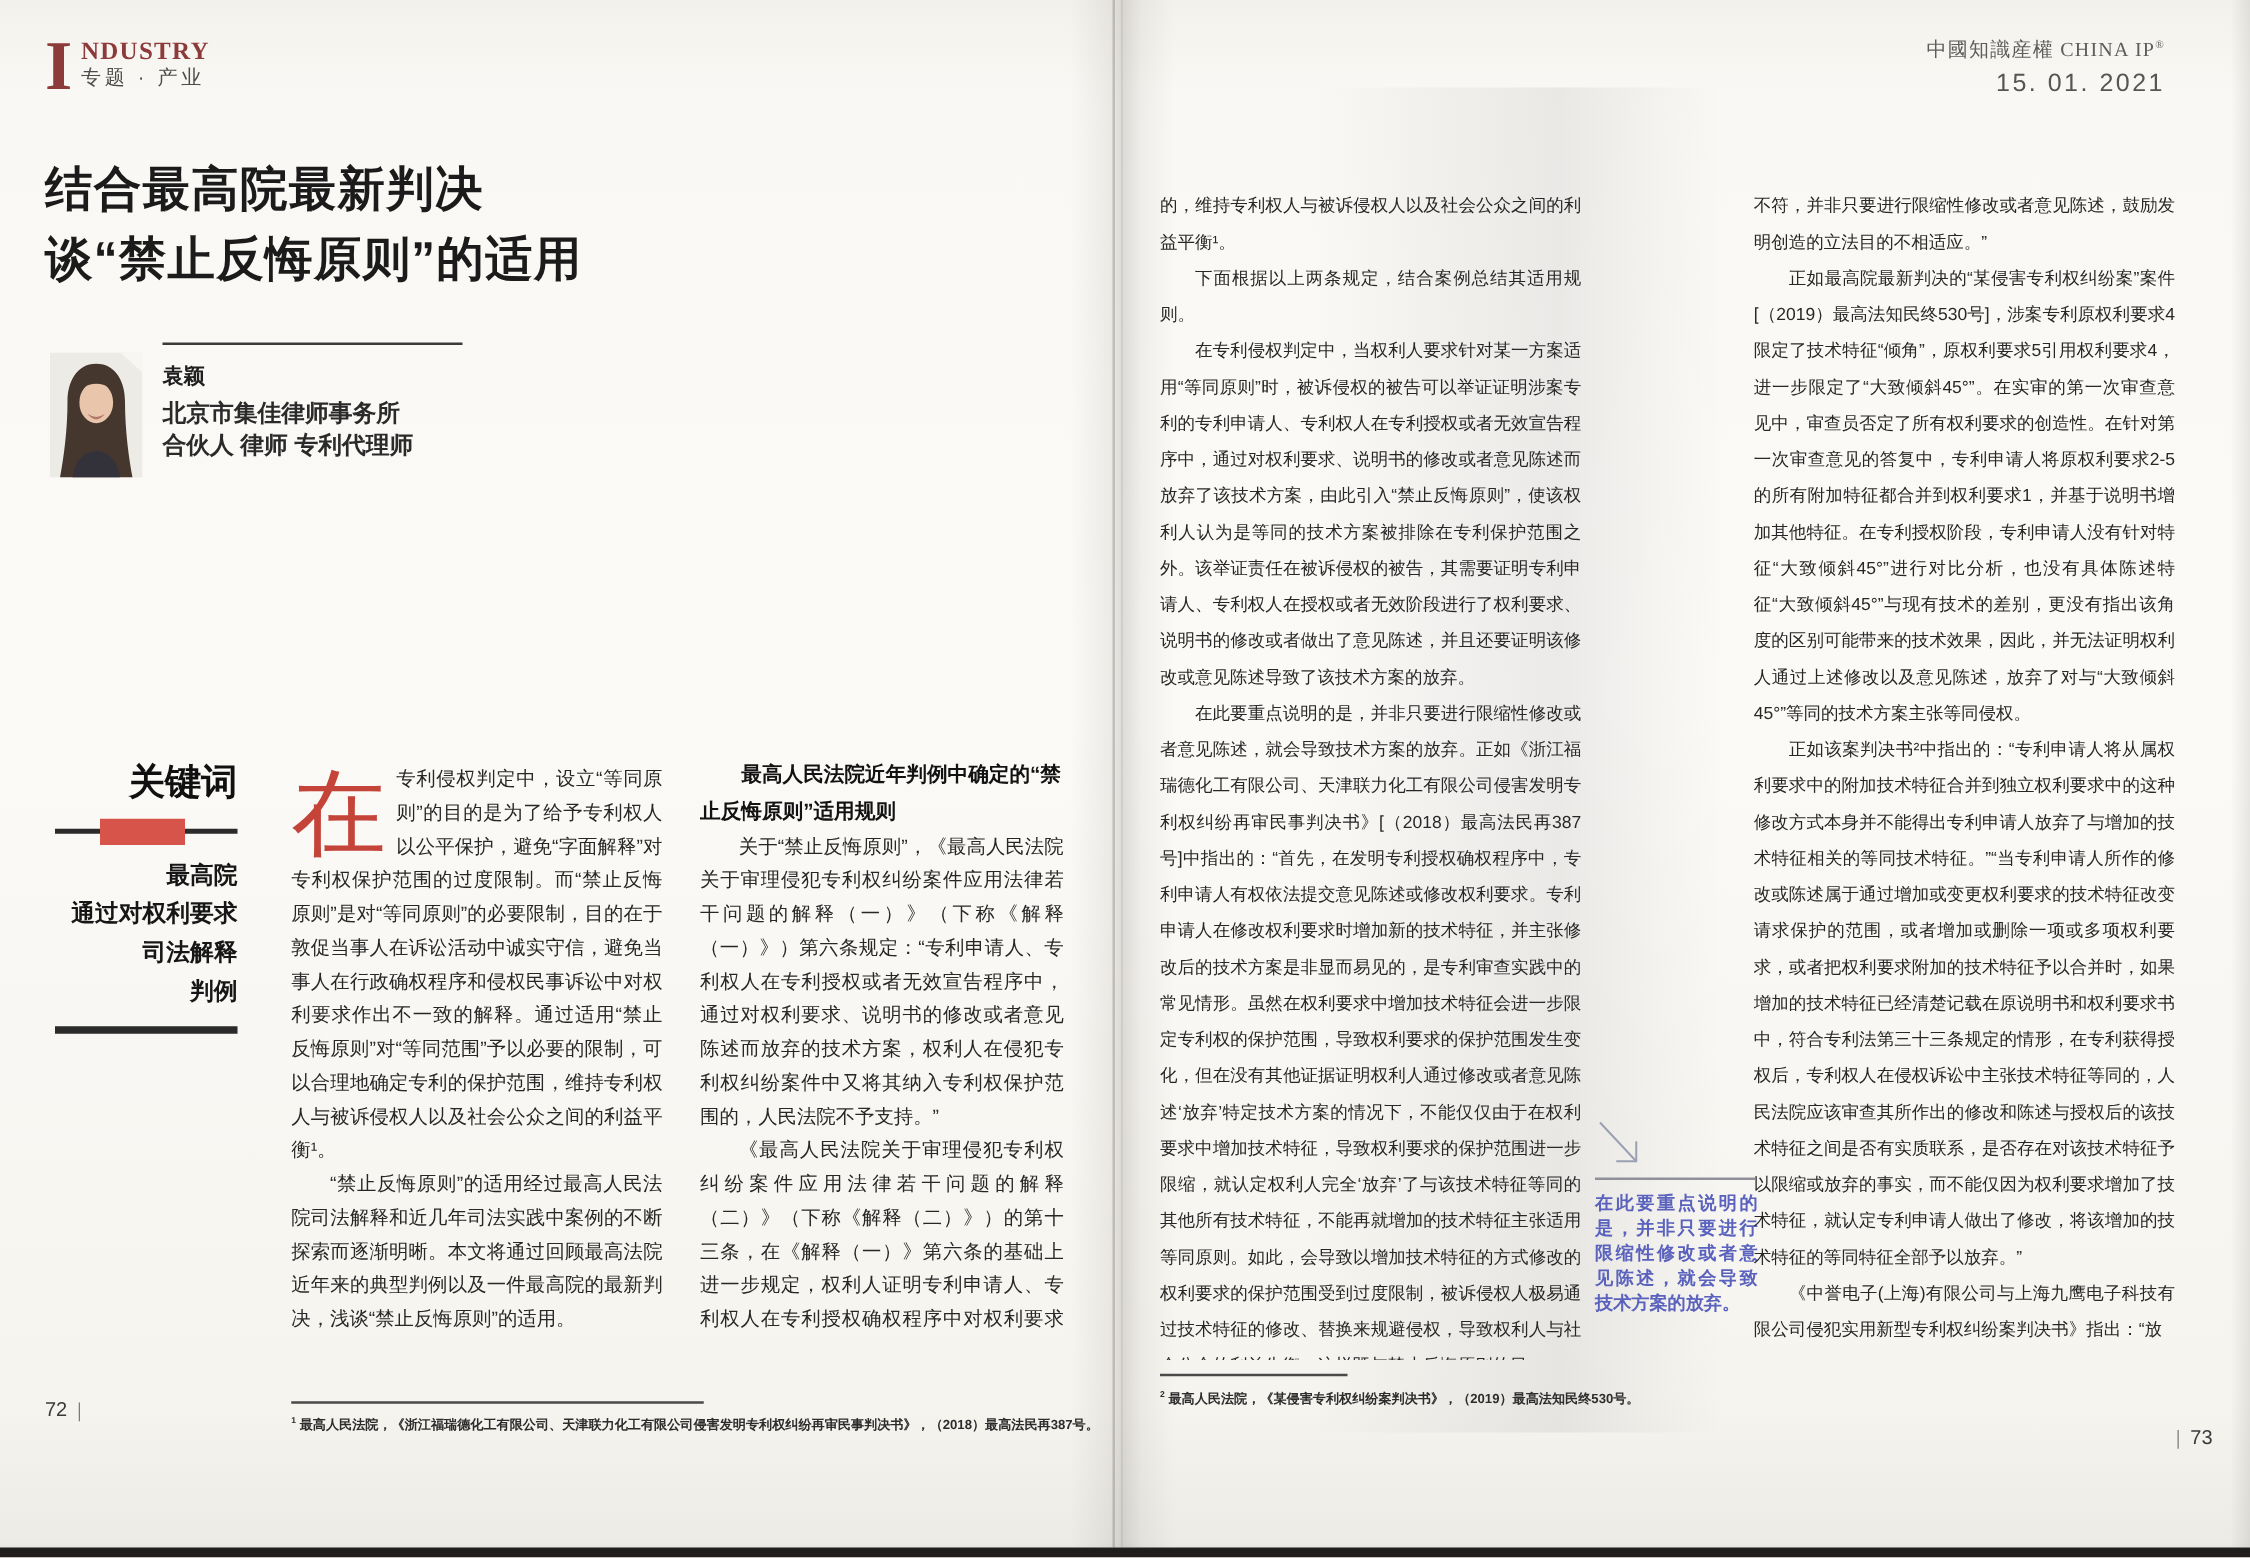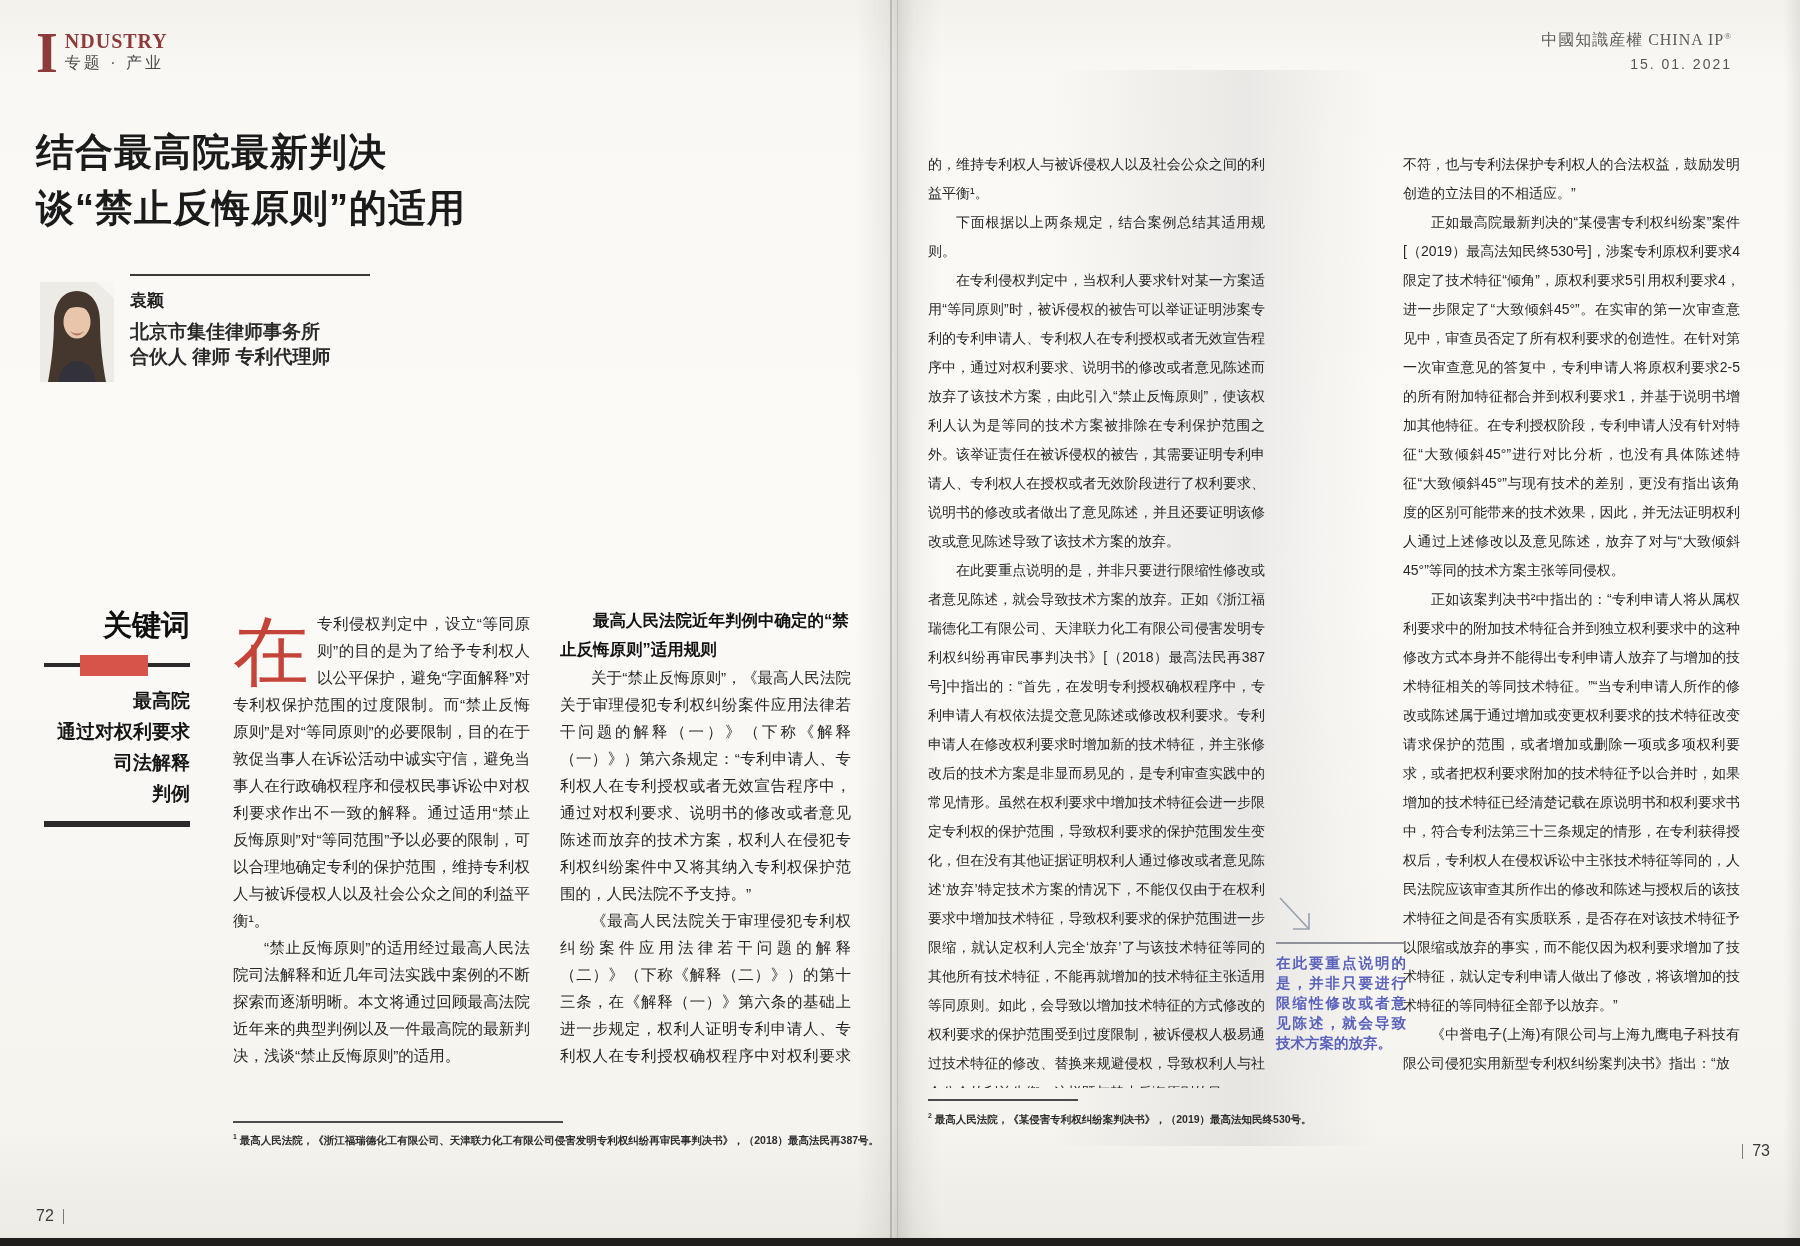--- a/index.html
+++ b/index.html
@@ -23,21 +23,21 @@
   .masthead{position:absolute;left:36px;top:28px;display:flex;align-items:flex-start;}
   .big-i{font-family:"Liberation Serif",serif;font-weight:bold;font-size:56px;line-height:50px;color:#8c3a3a;}
   .masthead-right{margin-left:7px;padding-top:3px;}
   .masthead-word{font-family:"Liberation Serif",serif;font-weight:bold;font-size:20px;line-height:21px;letter-spacing:1px;color:#8c3a3a;}
   .masthead-sub{font-size:16px;line-height:21px;letter-spacing:3px;color:#4c4c4c;}
 
   
   .journal{position:absolute;right:68px;top:30px;text-align:right;}
   .journal-name{font-family:"Liberation Serif",serif;font-size:16px;color:#5d5d5d;letter-spacing:1px;text-align:right;}
   .journal-name sup{font-size:9px;}
-  .journal-date{font-size:14px;letter-spacing:2px;color:#555;margin-top:5px;}
+  .journal-date{font-size:20px;letter-spacing:2px;color:#555;margin-top:5px;}
 
   
   .article-title{position:absolute;left:36px;top:124px;font-size:38px;line-height:56px;font-weight:bold;color:#1b1b1b;letter-spacing:1px;}
   .author{position:absolute;left:36px;top:270px;width:380px;height:120px;}
   .author-photo{position:absolute;left:4px;top:12px;width:74px;height:100px;}
   .author-info{position:absolute;left:94px;top:4px;width:280px;}
   .author-rule{border-top:2px solid #3a3a3a;width:240px;margin-bottom:13px;}
   .author-name{font-size:17px;font-weight:bold;color:#202020;margin-bottom:7px;}
   .author-line{font-size:19px;font-weight:bold;color:#2a2a2a;line-height:25px;}
 
@@ -66,21 +66,21 @@
   .pq-arrow{display:block;margin:0 0 4px 2px;}
   .pq-rule{border-top:2px solid #90909a;margin-bottom:9px;width:128px;}
   .pq-text{font-size:14.5px;line-height:20px;font-weight:bold;color:#5a62bd;text-align:justify;}
 
   
   .fn-rule-left{position:absolute;left:233px;top:1121px;width:330px;border-top:2px solid #4a4a4a;}
   .footnote-left{position:absolute;left:233px;top:1133px;width:640px;font-size:10.5px;color:#2c2c2c;white-space:nowrap;font-weight:bold;}
   .fn-rule-right{position:absolute;left:928px;top:1099px;width:150px;border-top:2px solid #4a4a4a;}
   .footnote-right{position:absolute;left:928px;top:1112px;width:600px;font-size:10.5px;color:#2c2c2c;white-space:nowrap;font-weight:bold;}
   sup{font-size:0.65em;}
-  .folio-left{position:absolute;left:36px;top:1207px;font-size:16px;color:#3a3a3a;display:flex;align-items:center;}
+  .folio-left{position:absolute;left:36px;top:1120px;font-size:16px;color:#3a3a3a;display:flex;align-items:center;}
   .folio-right{position:absolute;right:30px;top:1142px;font-size:16px;color:#3a3a3a;display:flex;align-items:center;}
   .folio-bar{display:inline-block;width:1px;height:15px;background:#7a7a7a;margin:0 9px;}
 </style>
 </head>
 <body>
 
 <div id="spread">
 
   <div class="scan-band"></div>
   <div class="fold-shadow"></div>
@@ -166,21 +166,21 @@
   <div class="pull-quote">
     <svg class="pq-arrow" width="40" height="42" viewBox="0 0 40 42" xmlns="http://www.w3.org/2000/svg">
       <line x1="2" y1="2" x2="31" y2="33" stroke="#9aa0b2" stroke-width="1.6"></line>
       <polyline points="31,17 31,33 15,33" fill="none" stroke="#9aa0b2" stroke-width="1.6"></polyline>
     </svg>
     <div class="pq-rule"></div>
     <div class="pq-text">在此要重点说明的是，并非只要进行限缩性修改或者意见陈述，就会导致技术方案的放弃。</div>
   </div>
 
   <div class="col col-r2">
-    <p class="flush">不符，也与专利法保护专利权人的合法权益，鼓励发明创造的立法目的不相适应。”</p>
+    <p class="flush">不符，并非只要进行限缩性修改或者意见陈述，鼓励发明创造的立法目的不相适应。”</p>
     <p>正如最高院最新判决的“某侵害专利权纠纷案”案件[（2019）最高法知民终530号]，涉案专利原权利要求4限定了技术特征“倾角”，原权利要求5引用权利要求4，进一步限定了“大致倾斜45°”。在实审的第一次审查意见中，审查员否定了所有权利要求的创造性。在针对第一次审查意见的答复中，专利申请人将原权利要求2-5的所有附加特征都合并到权利要求1，并基于说明书增加其他特征。在专利授权阶段，专利申请人没有针对特征“大致倾斜45°”进行对比分析，也没有具体陈述特征“大致倾斜45°”与现有技术的差别，更没有指出该角度的区别可能带来的技术效果，因此，并无法证明权利人通过上述修改以及意见陈述，放弃了对与“大致倾斜45°”等同的技术方案主张等同侵权。</p>
     <p>正如该案判决书²中指出的：“专利申请人将从属权利要求中的附加技术特征合并到独立权利要求中的这种修改方式本身并不能得出专利申请人放弃了与增加的技术特征相关的等同技术特征。”“当专利申请人所作的修改或陈述属于通过增加或变更权利要求的技术特征改变请求保护的范围，或者增加或删除一项或多项权利要求，或者把权利要求附加的技术特征予以合并时，如果增加的技术特征已经清楚记载在原说明书和权利要求书中，符合专利法第三十三条规定的情形，在专利获得授权后，专利权人在侵权诉讼中主张技术特征等同的，人民法院应该审查其所作出的修改和陈述与授权后的该技术特征之间是否有实质联系，是否存在对该技术特征予以限缩或放弃的事实，而不能仅因为权利要求增加了技术特征，就认定专利申请人做出了修改，将该增加的技术特征的等同特征全部予以放弃。”</p>
     <p>《中誉电子(上海)有限公司与上海九鹰电子科技有限公司侵犯实用新型专利权纠纷案判决书》指出：“放</p>
   </div>
 
   <div class="fn-rule-right"></div>
   <div class="footnote-right"><sup>2</sup><span> 最高人民法院，《某侵害专利权纠纷案判决书》，（2019）最高法知民终530号。</span></div>
 
   <div class="folio-right">
     <span class="folio-bar"></span>

